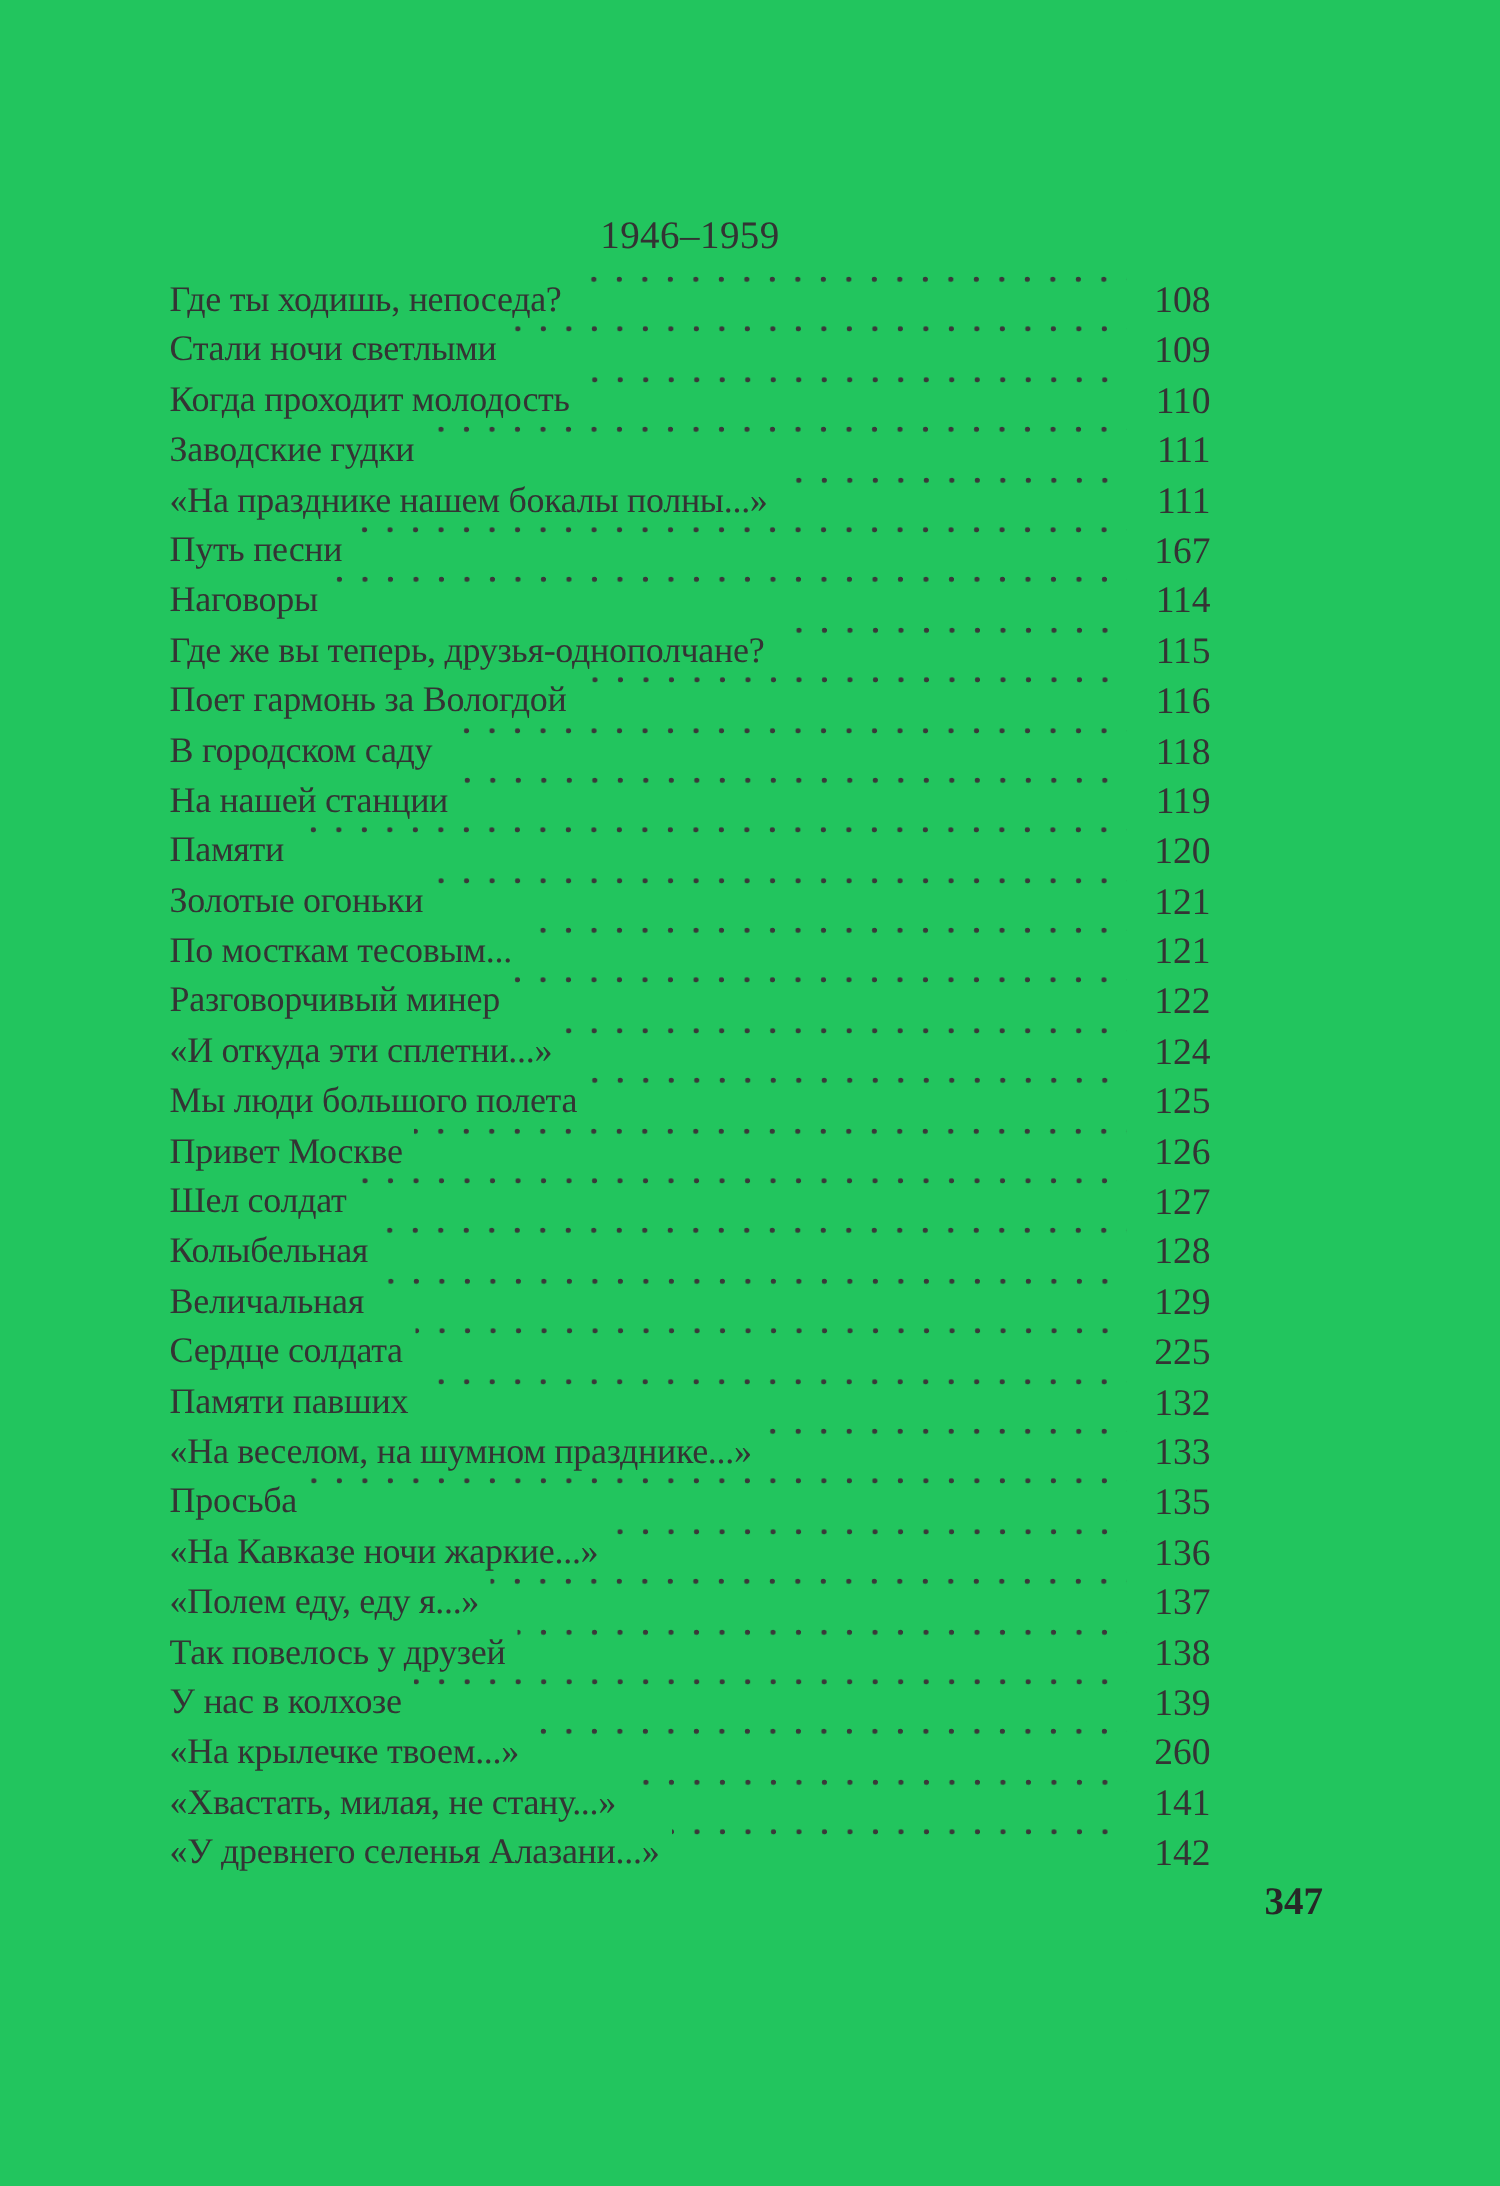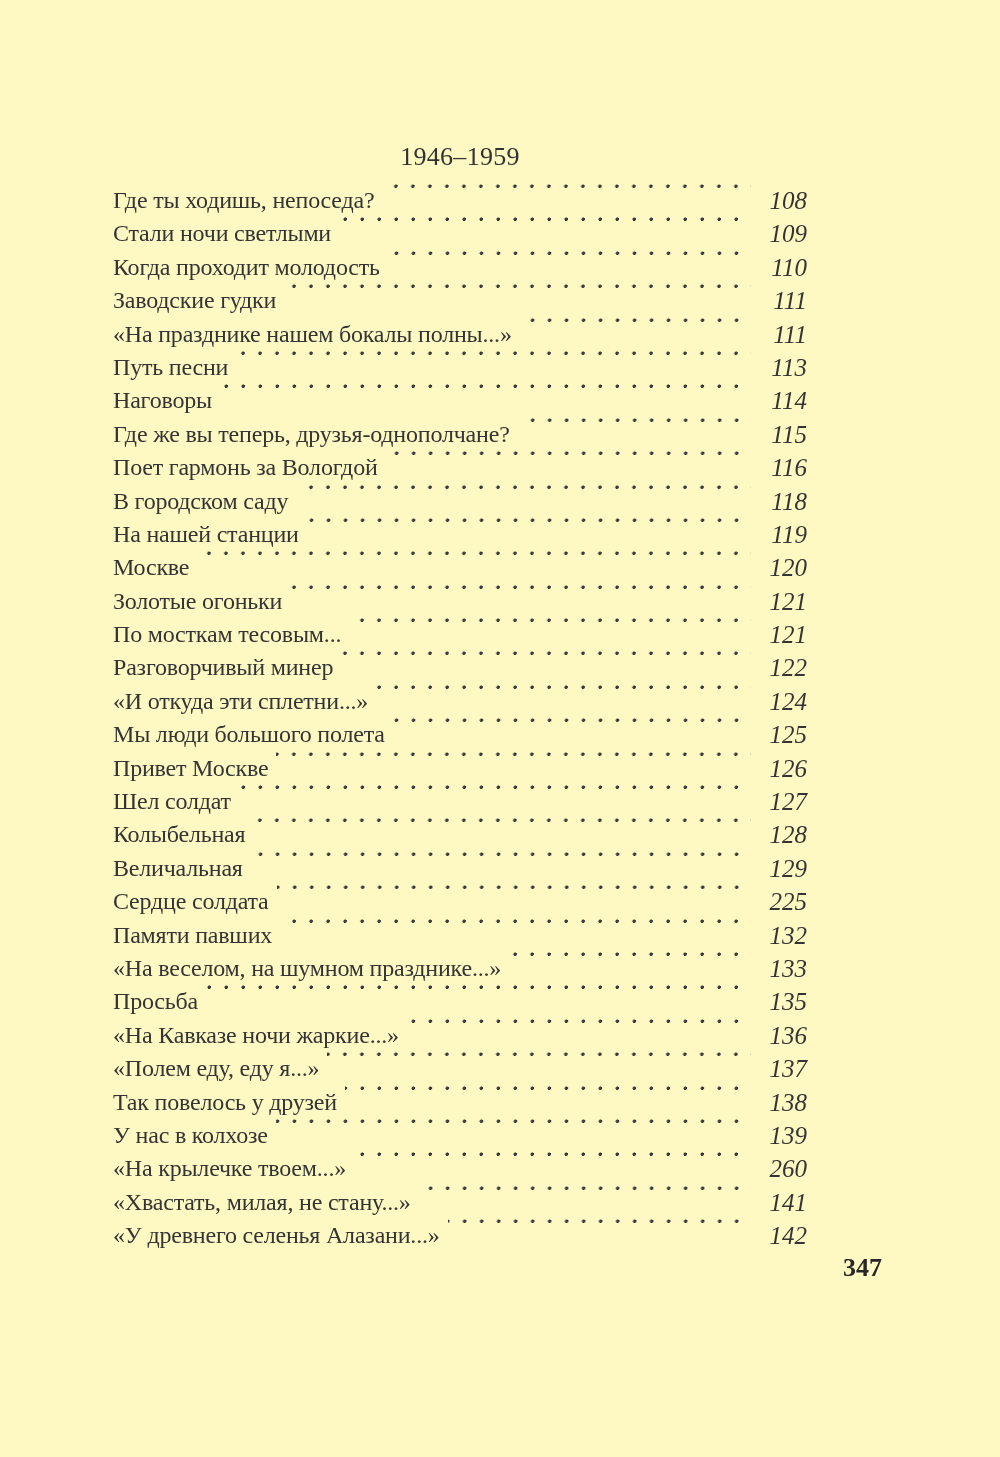--- a/index.html
+++ b/index.html
@@ -4,21 +4,21 @@
 <style>
   html, body {
     margin: 0;
     padding: 0;
     background: #ffffff;
   }
   .page {
     position: relative;
     width: 1000px;
     height: 1457px;
-    background: #fef9c3;
+    background: #22c55e;
     font-family: "Liberation Serif", "DejaVu Serif", serif;
     color: #343434;
     overflow: hidden;
   }
   .toc-column {
     position: absolute;
     left: 113px;
     top: 139px;
     width: 694px;
   }
@@ -54,21 +54,20 @@
     background-size: 17px 5px;
     background-repeat: repeat-x;
     background-position: right bottom;
   }
   .toc-page {
     flex: 0 0 auto;
     min-width: 46px;
     text-align: right;
     font-size: 25px;
     letter-spacing: 0;
-    font-style: italic;
   }
   .folio {
     position: absolute;
     top: 1251px;
     right: 118px;
     font-size: 26px;
     line-height: 33.4px;
     font-weight: bold;
     color: #272727;
   }
@@ -108,21 +107,21 @@
 
   <div class="toc-row">
     <span class="toc-title">«На празднике нашем бокалы полны...»</span>
     <span class="leader"></span>
     <span class="toc-page">111</span>
   </div>
 
   <div class="toc-row">
     <span class="toc-title">Путь песни</span>
     <span class="leader"></span>
-    <span class="toc-page">113</span>
+    <span class="toc-page">167</span>
   </div>
 
   <div class="toc-row">
     <span class="toc-title">Наговоры</span>
     <span class="leader"></span>
     <span class="toc-page">114</span>
   </div>
 
   <div class="toc-row">
     <span class="toc-title">Где же вы теперь, друзья-однополчане?</span>
@@ -142,21 +141,21 @@
     <span class="toc-page">118</span>
   </div>
 
   <div class="toc-row">
     <span class="toc-title">На нашей станции</span>
     <span class="leader"></span>
     <span class="toc-page">119</span>
   </div>
 
   <div class="toc-row">
-    <span class="toc-title">Москве</span>
+    <span class="toc-title">Памяти</span>
     <span class="leader"></span>
     <span class="toc-page">120</span>
   </div>
 
   <div class="toc-row">
     <span class="toc-title">Золотые огоньки</span>
     <span class="leader"></span>
     <span class="toc-page">121</span>
   </div>
 

